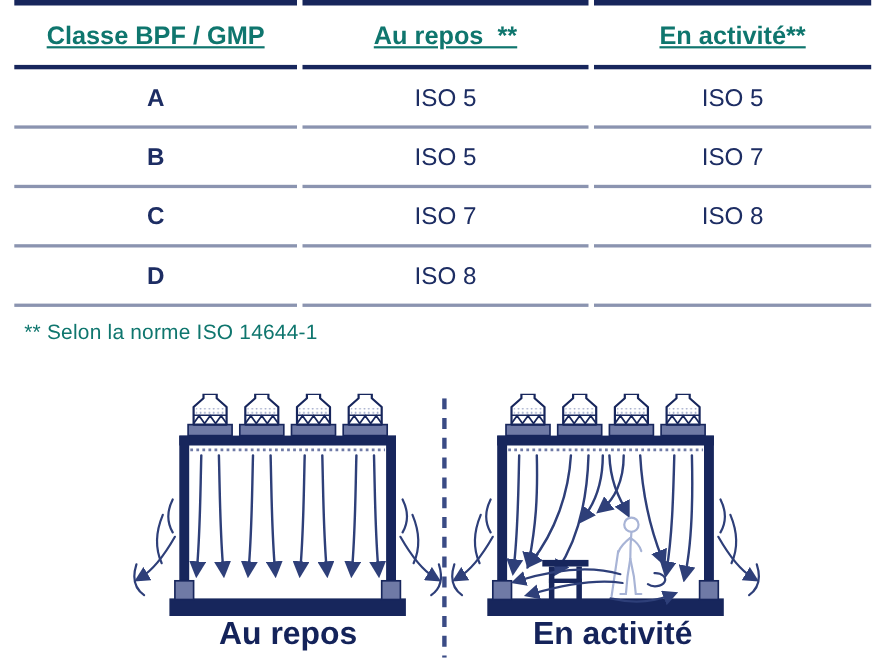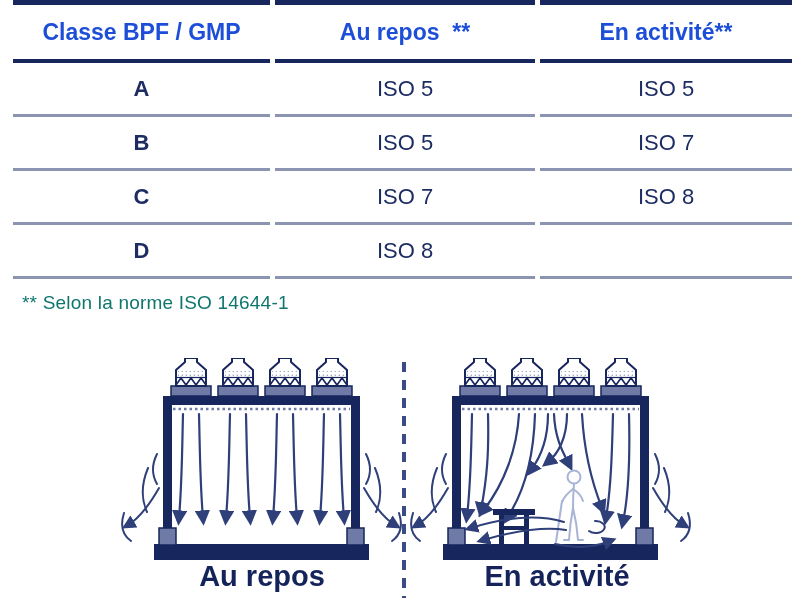--- a/index.html
+++ b/index.html
@@ -8,21 +8,21 @@
     font-family:"Liberation Sans", sans-serif;
   }
   
   table.gmp{
     position:absolute;left:8px;top:0;
     border-collapse:separate;border-spacing:5px 0;
   }
   table.gmp th{
     height:52px;vertical-align:middle;text-align:center;
     border-top:5px solid #17265c;border-bottom:4px solid #17265c;
-    font-size:23px;font-weight:bold;color:#1d4ed8;white-space:pre;
+    font-size:23px;font-weight:bold;color:#0f766e;white-space:pre;text-decoration:underline;
   }
   table.gmp td{
     height:49px;vertical-align:middle;text-align:center;
     border-bottom:3px solid #8b94b0;
     font-size:22px;color:#1d2d63;
   }
   td.classe{font-weight:bold;font-size:23px;color:#14235a;}
   .c1{width:255px}.c2{width:258px}.c3{width:250px}
   
   .footnote{

